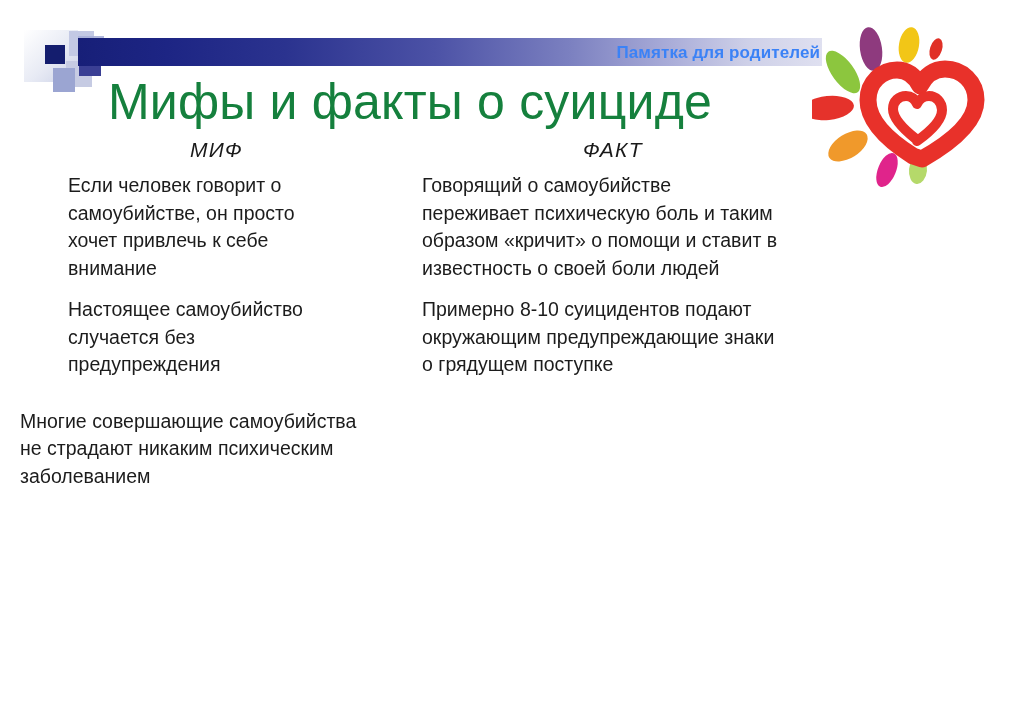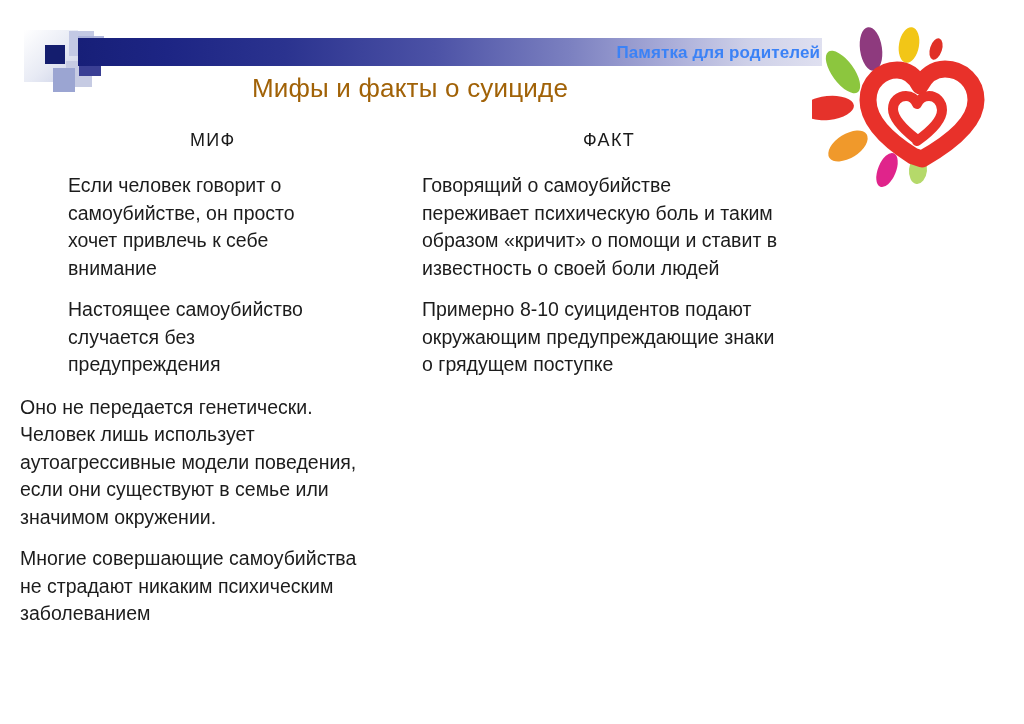--- a/index.html
+++ b/index.html
@@ -108,44 +108,45 @@
   }
   .logo svg { display: block; width: 200px; height: 168px; }
 
   
   .page-title {
     position: absolute;
     left: 60px;
     top: 73px;
     width: 700px;
     text-align: center;
-    font-size: 26px;
+    font-size: 50px;
     font-weight: normal;
-    color: #a16207;
+    color: #15803d;
     letter-spacing: .2px;
     white-space: nowrap;
   }
 
   
   .table {
     position: absolute;
     left: 0;
     top: 130px;
     width: 900px;
   }
   .col-headers {
     position: relative;
     height: 30px;
   }
   .col-head {
     position: absolute;
-    font-size: 18px;
+    font-size: 21px;
     letter-spacing: 1.3px;
     color: #1a1a1a;
-    top: 0;
+    top: 8px;
+    font-style: italic;
   }
   .col-head.myth { left: 190px; }
   .col-head.fact { left: 583px; }
 
   .rows {
     position: relative;
     margin-top: 12px;
   }
   .row {
     position: relative;
@@ -255,25 +256,20 @@
     <div class="row row-2">
       <div class="cell myth">Настоящее самоубийство
 случается без
 предупреждения</div>
       <div class="cell fact">Примерно 8-10 суицидентов подают
 окружающим предупреждающие знаки
 о грядущем поступке</div>
     </div>
 
     <div class="row row-3">
-      <div class="cell fact">Оно не передается генетически.
-Человек лишь использует
-аутоагрессивные модели поведения,
-если они существуют в семье или
-значимом окружении.</div>
     </div>
 
     <div class="row row-4">
       <div class="cell fact">Многие совершающие самоубийства
 не страдают никаким психическим
 заболеванием</div>
     </div>
 
   </div>
 </div>

